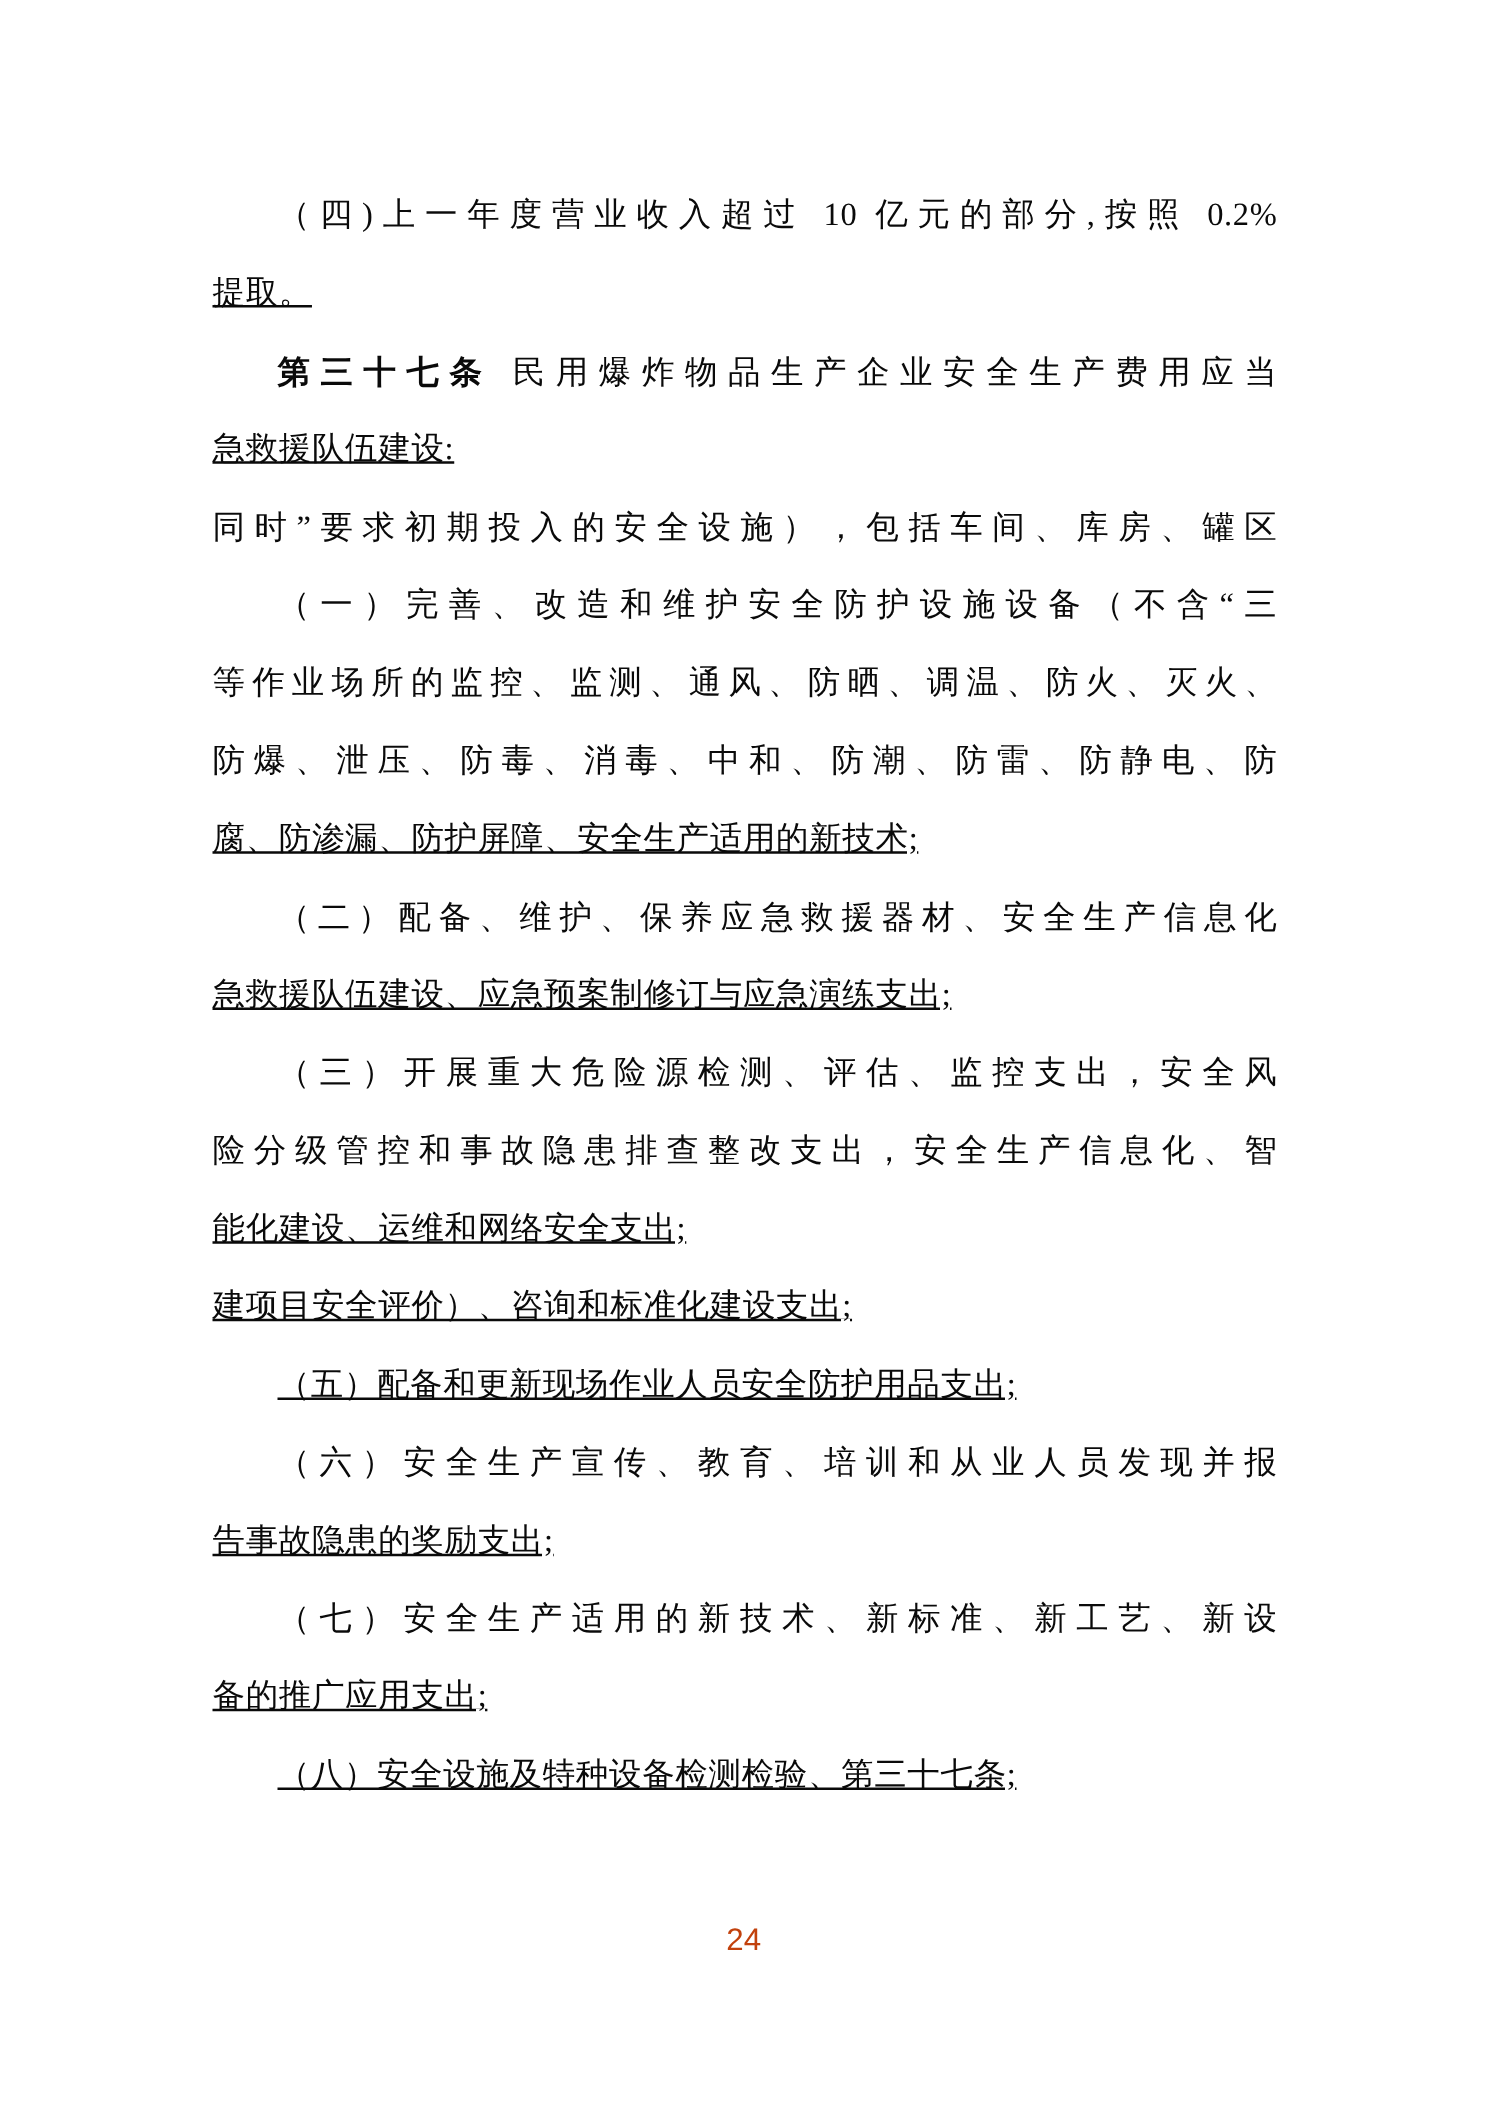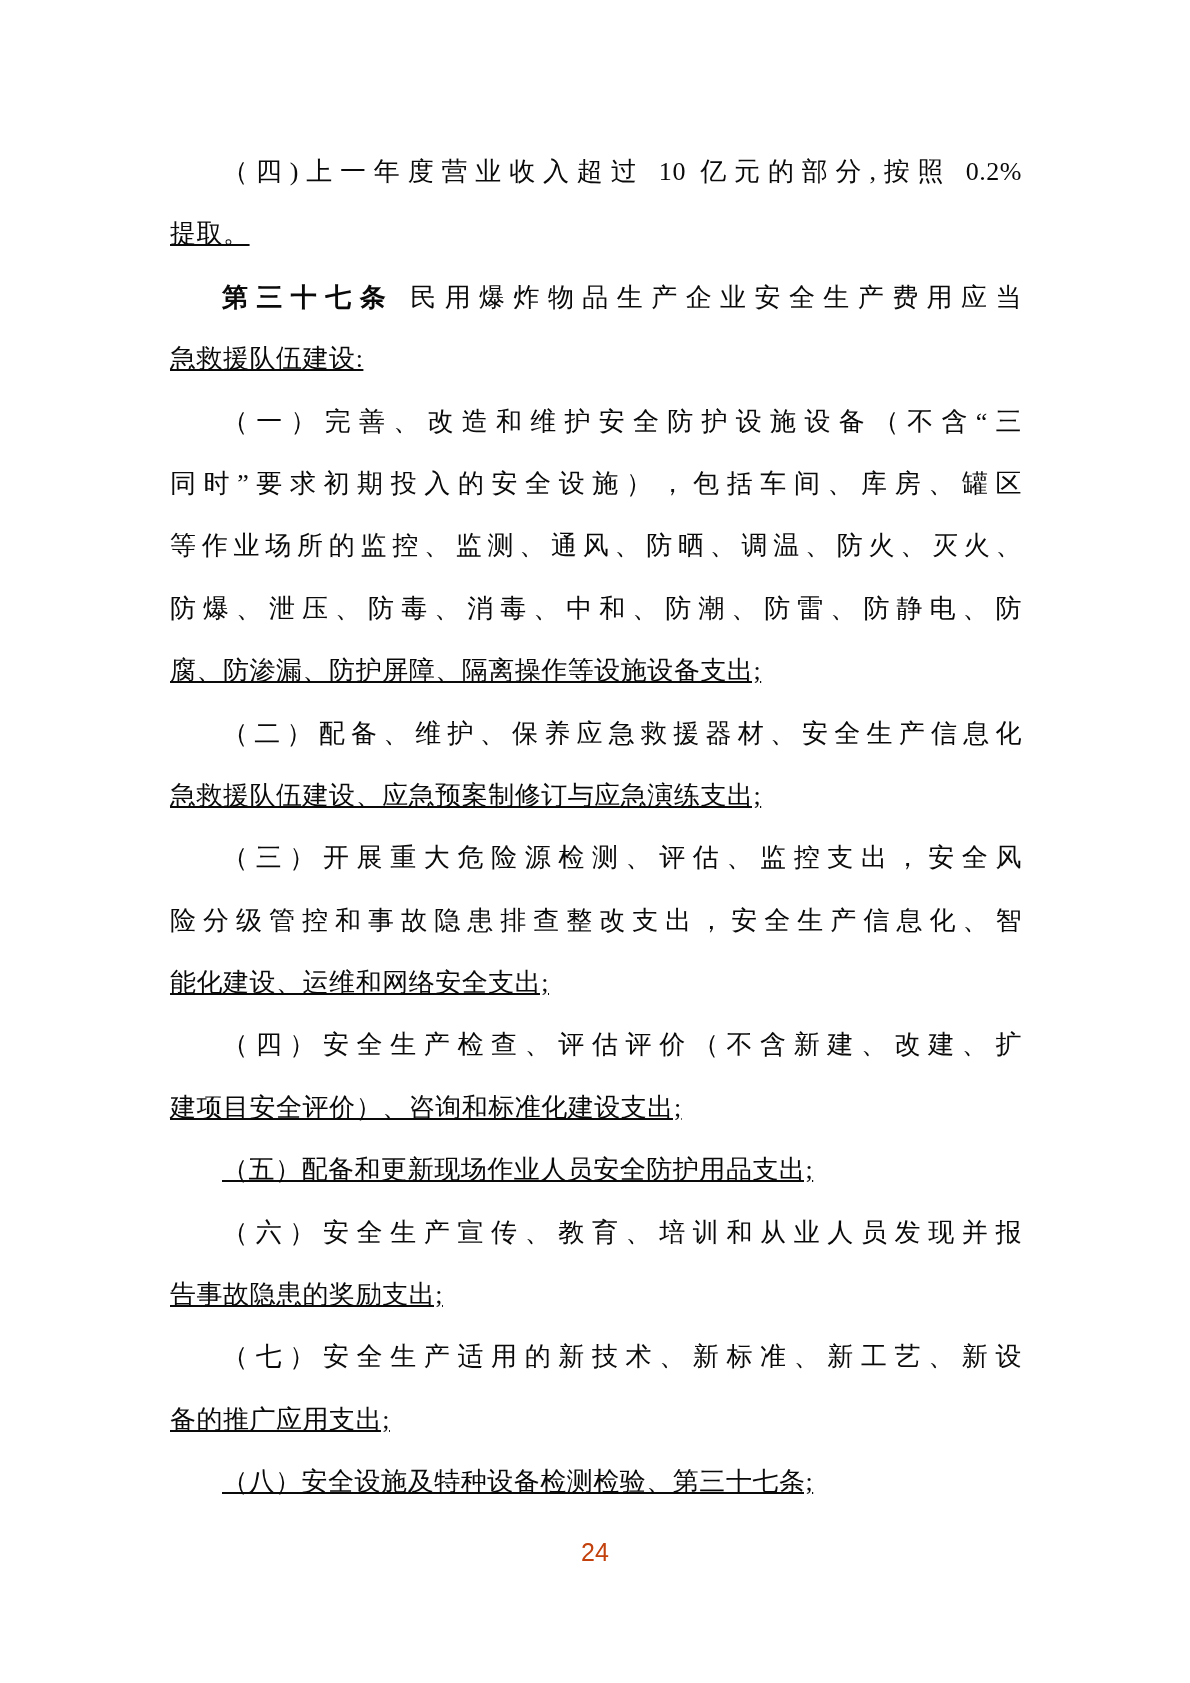--- a/index.html
+++ b/index.html
@@ -55,31 +55,30 @@
 </style>
 </head>
 <body>
 
 <div class="page">
   <div class="content">
     <div class="line indent"><span>（四)上一年度营业收入超过 10 亿元的部分,按照 0.2%</span></div>
     <div class="line last"><span>提取。</span></div>
     <div class="line indent"><span class="head">第三十七条</span><span>民用爆炸物品生产企业安全生产费用应当</span></div>
     <div class="line last"><span>急救援队伍建设:</span></div>
+    <div class="line"><span>同时”要求初期投入的安全设施），包括车间、库房、罐区</span></div>
     <div class="line indent"><span>（一）完善、改造和维护安全防护设施设备（不含“三</span></div>
-    <div class="line"><span>同时”要求初期投入的安全设施），包括车间、库房、罐区</span></div>
     <div class="line"><span>等作业场所的监控、监测、通风、防晒、调温、防火、灭火、</span></div>
     <div class="line"><span>防爆、泄压、防毒、消毒、中和、防潮、防雷、防静电、防</span></div>
-    <div class="line last"><span>腐、防渗漏、防护屏障、隔离操作等设施设备支出;</span></div>
+    <div class="line last"><span>腐、防渗漏、防护屏障、安全生产适用的新技术;</span></div>
     <div class="line indent"><span>（二）配备、维护、保养应急救援器材、安全生产信息化</span></div>
     <div class="line last"><span>急救援队伍建设、应急预案制修订与应急演练支出;</span></div>
     <div class="line indent"><span>（三）开展重大危险源检测、评估、监控支出，安全风</span></div>
     <div class="line"><span>险分级管控和事故隐患排查整改支出，安全生产信息化、智</span></div>
     <div class="line last"><span>能化建设、运维和网络安全支出;</span></div>
-    <div class="line indent"><span>（四）安全生产检查、评估评价（不含新建、改建、扩</span></div>
     <div class="line last"><span>建项目安全评价）、咨询和标准化建设支出;</span></div>
     <div class="line indent last"><span>（五）配备和更新现场作业人员安全防护用品支出;</span></div>
     <div class="line indent"><span>（六）安全生产宣传、教育、培训和从业人员发现并报</span></div>
     <div class="line last"><span>告事故隐患的奖励支出;</span></div>
     <div class="line indent"><span>（七）安全生产适用的新技术、新标准、新工艺、新设</span></div>
     <div class="line last"><span>备的推广应用支出;</span></div>
     <div class="line indent last"><span>（八）安全设施及特种设备检测检验、第三十七条;</span></div>
   </div>
   <div class="pagenum">24</div>
 </div>

